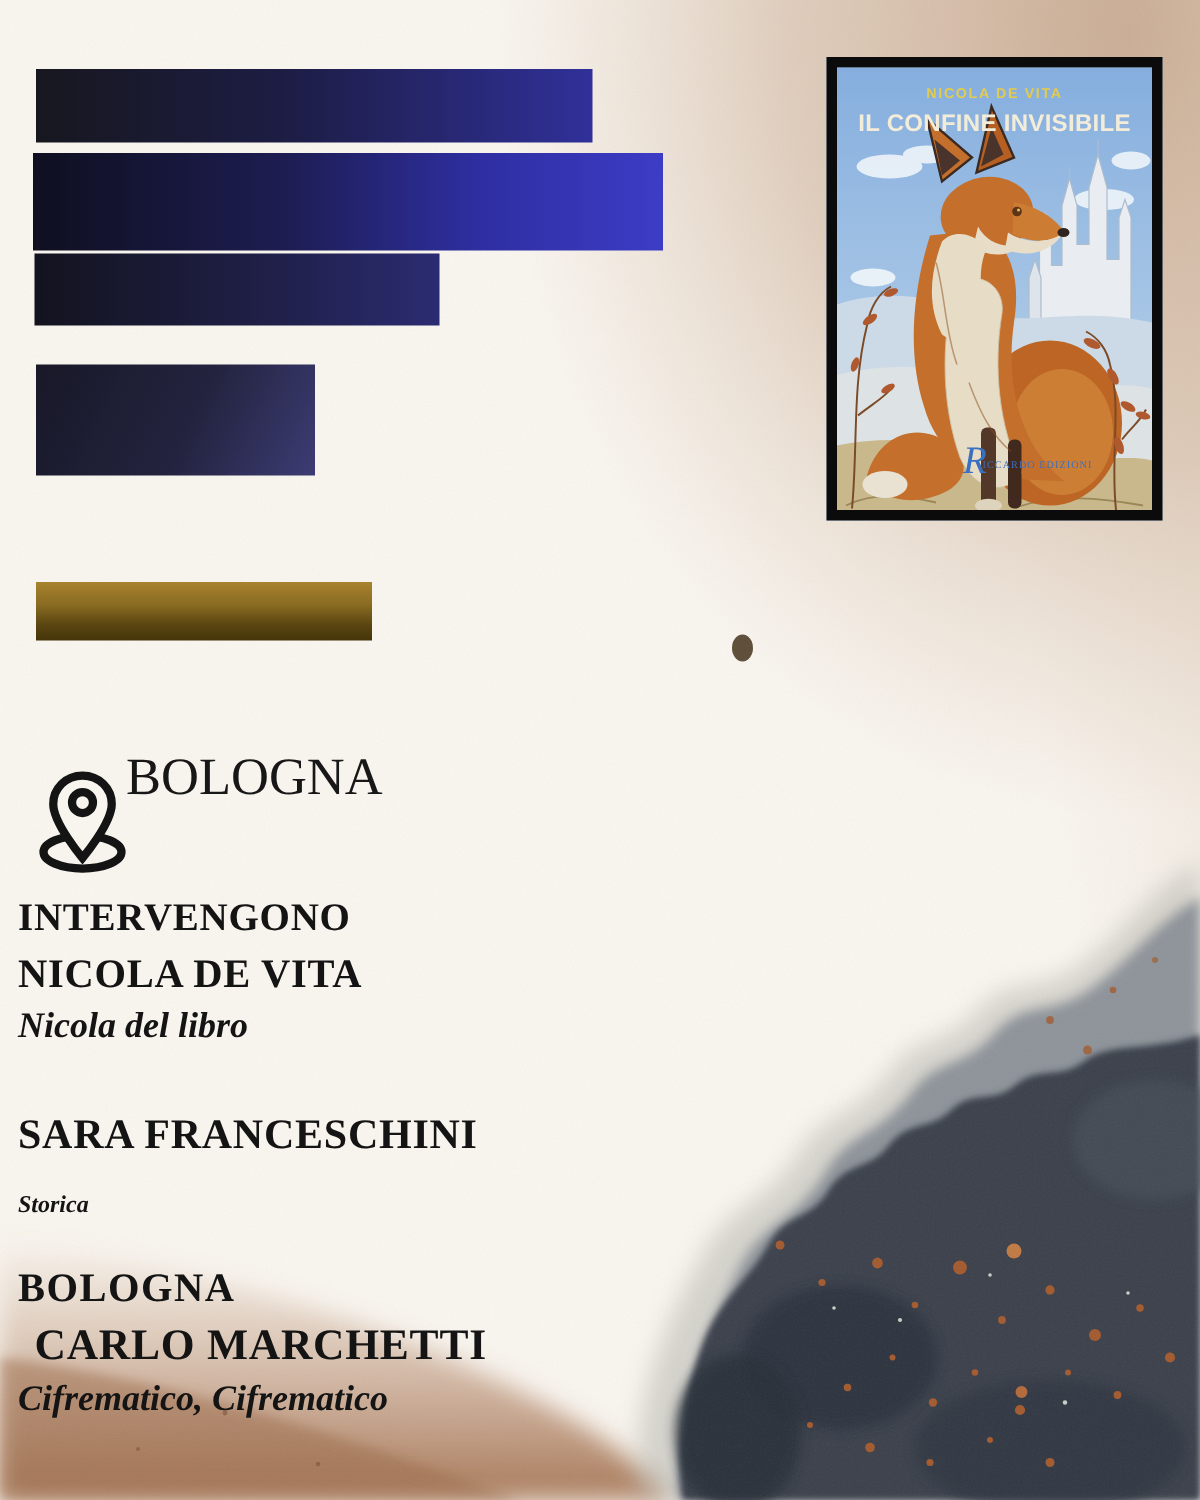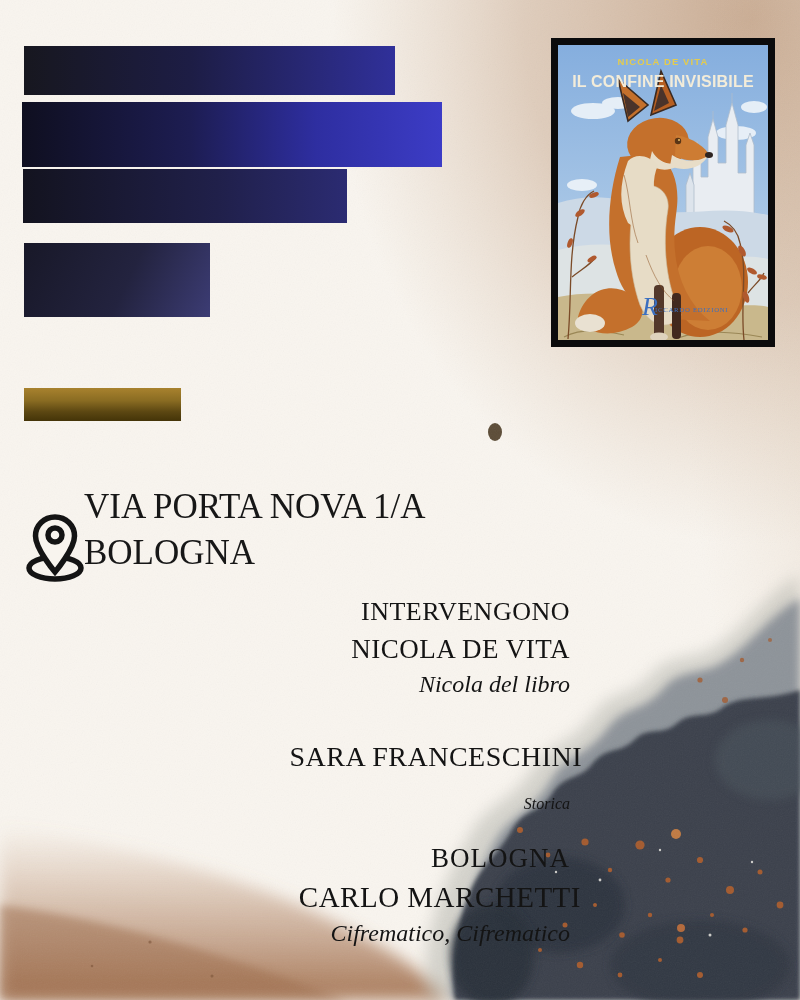--- a/index.html
+++ b/index.html
@@ -8,36 +8,36 @@
   .poster{position:absolute;inset:0;width:800px;height:1000px;}
   .bg{position:absolute;left:0;top:0;z-index:0;}
   .layer{position:absolute;z-index:2;}
 
   
   .grad{-webkit-background-clip:text;background-clip:text;color:transparent;}
   .kicker{left:24px;top:46px;font-size:43px;letter-spacing:-1px;
           background:linear-gradient(90deg,#17171f 0%,#1d1d45 45%,#30309a 100%);}
   .booktitle{left:22px;top:102px;font-size:57px;font-weight:bold;letter-spacing:-2px;
           background:linear-gradient(90deg,#0f0f20 0%,#1d1d52 40%,#2e2ea0 70%,#3c3cc6 100%);}
-  .bookauthor{left:23px;top:169px;font-size:47px;font-weight:bold;letter-spacing:-1px;
+  .bookauthor{left:23px;top:169px;font-size:41px;font-weight:normal;letter-spacing:-1px;
           background:linear-gradient(90deg,#13131f 0%,#20204a 60%,#2b2b72 100%);}
   .schedule{left:24px;top:243px;font-size:39px;line-height:.95;letter-spacing:-.5px;
           background:linear-gradient(115deg,#181828 0%,#23233f 55%,#3c3c74 100%);}
-  .venue{left:24px;top:388px;font-size:35px;line-height:.94;letter-spacing:-.5px;
-          background:linear-gradient(180deg,#a8822e 0%,#8a6c22 38%,#5c4712 72%,#443408 100%);}
+  .venue{left:24px;top:388px;font-size:42px;line-height:.94;letter-spacing:-.5px;
+          background:linear-gradient(180deg,#a8822e 0%,#8a6c22 38%,#5c4712 72%,#443408 100%);padding-left:34px;}
 
   .addr{left:84px;top:489px;font-size:35px;color:#171717;line-height:1.0;}
   .addr .city{margin-top:11px;}
   .pin{left:25px;top:514px;width:62px;height:68px;}
 
-  .center-col{left:0;width:570px;text-align:right;color:#141414;font-weight:normal;}
+  .center-col{left:0;width:570px;text-align:left;color:#141414;font-weight:bold;padding-left:12px;}
   .t-intervengono{top:597px;font-size:26px;letter-spacing:.5px;}
   .t-nicola{top:634px;font-size:27px;letter-spacing:.5px;}
   .t-autore{top:671px;font-size:24px;font-style:italic;}
-  .t-sara{top:741px;font-size:28px;letter-spacing:.5px;margin-left:12px;}
+  .t-sara{top:741px;font-size:28px;letter-spacing:.5px;}
   .t-storica{top:795px;font-size:16px;font-style:italic;}
   .t-presenta{top:843px;font-size:27px;letter-spacing:1px;}
   .t-carlo{top:881px;font-size:29px;letter-spacing:.5px;margin-left:11px;}
   .t-cifre{top:920px;font-size:24px;font-style:italic;}
 
   .cover{left:551px;top:38px;width:210px;height:295px;background:#a9c9e4;
          border:7px solid #0b0b0c;z-index:3;}
   .cover svg{display:block;}
 </style>
 </head>
@@ -166,21 +166,20 @@
   <div class="layer grad venue">
     <div>LIBRERIA</div>
   </div>
 
   <svg class="layer pin" viewBox="0 0 62 68">
     <ellipse cx="30" cy="54" rx="26" ry="11" fill="none" stroke="#141414" stroke-width="5.5"></ellipse>
     <path d="M30,3 C19,3 10.5,11.5 10.5,22 C10.5,35 30,58 30,58 C30,58 49.5,35 49.5,22 C49.5,11.5 41,3 30,3 Z" fill="#f8f4ee" stroke="#141414" stroke-width="5.5"></path>
     <circle cx="30" cy="21" r="7" fill="#f8f4ee" stroke="#141414" stroke-width="5.5"></circle>
   </svg>
   <div class="layer addr">
-    <div>VIA PORTA NOVA 1/A</div>
     <div class="city">BOLOGNA</div>
   </div>
 
   <div class="layer center-col t-intervengono">INTERVENGONO</div>
   <div class="layer center-col t-nicola">NICOLA DE VITA</div>
   <div class="layer center-col t-autore">Nicola del libro</div>
   <div class="layer center-col t-sara">SARA FRANCESCHINI</div>
   <div class="layer center-col t-storica">Storica</div>
   <div class="layer center-col t-presenta">BOLOGNA</div>
   <div class="layer center-col t-carlo">CARLO MARCHETTI</div>

